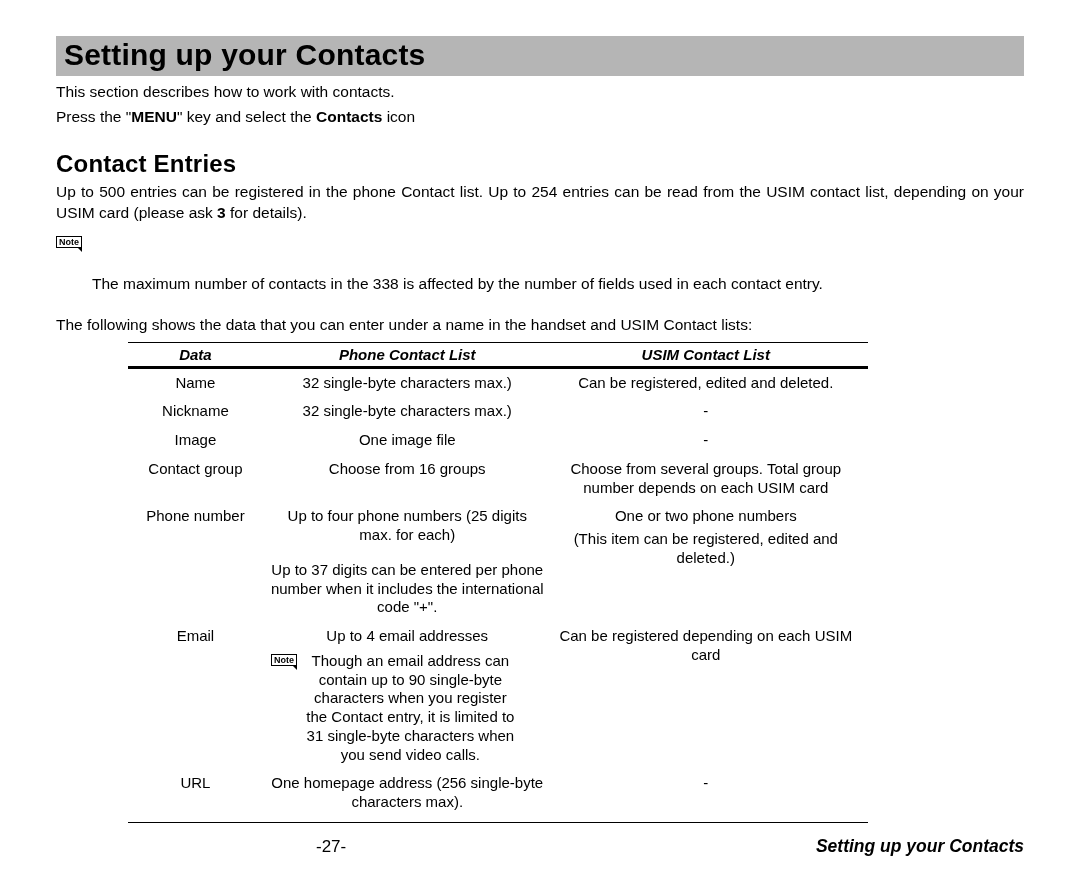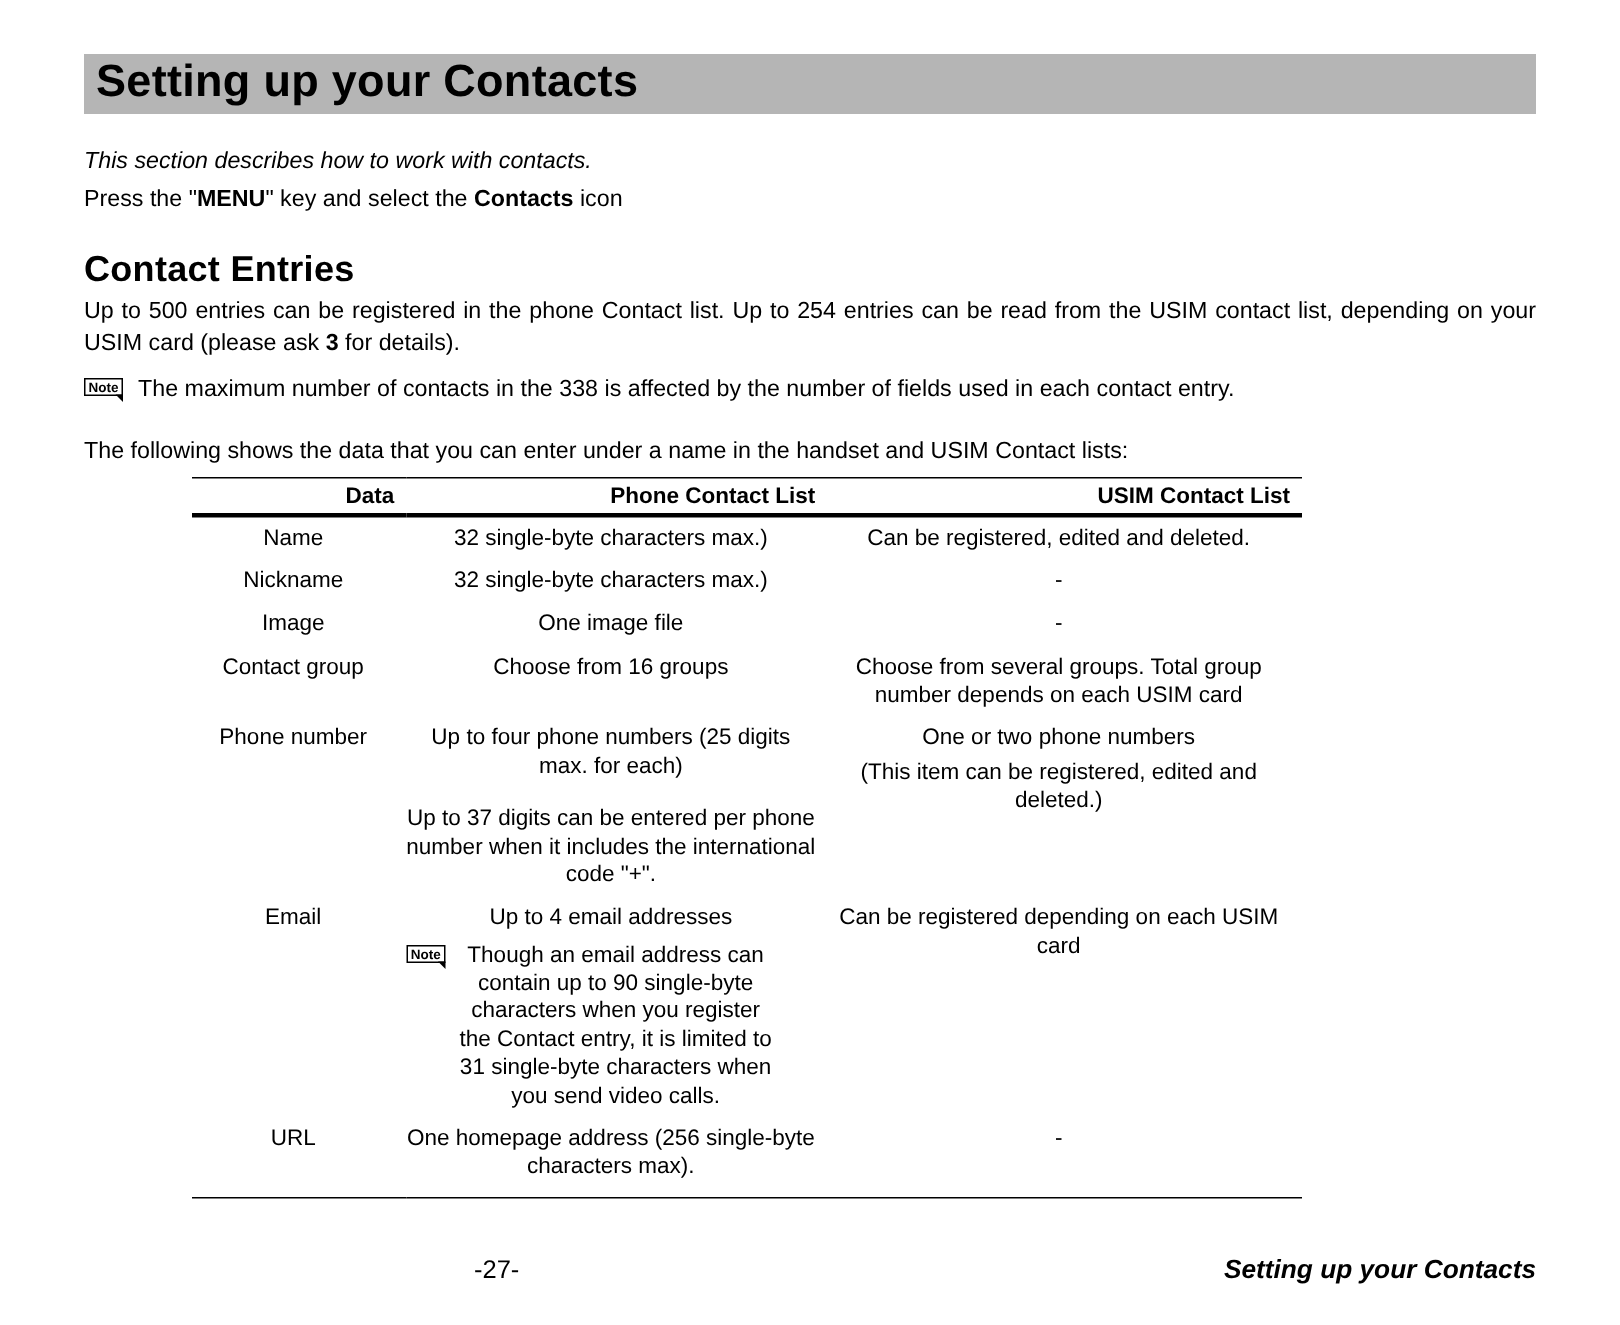--- a/index.html
+++ b/index.html
@@ -1,31 +1,31 @@
 <!DOCTYPE html>
 <html><head>
 <meta charset="utf-8">
 <style>
   * { box-sizing: border-box; margin: 0; padding: 0; }
   html, body { width: 1080px; height: 883px; background: #fff; font-family: Arial, Helvetica, sans-serif; color: #000; }
   .page { position: relative; width: 1080px; height: 883px; padding: 36px 56px 40px 56px; }
   .title-bar { background: #b5b5b5; padding: 2px 8px 4px 8px; }
   .title-bar h1 { font-size: 30px; font-weight: bold; letter-spacing: 0.2px; }
-  .intro { font-size: 15.5px; margin-top: 22px; line-height: 1.35; font-style: italic; }
+  .intro { font-size: 15.5px; margin-top: 6px; line-height: 1.35; }
   .instr { font-size: 15.5px; margin-top: 4px; line-height: 1.35; }
   .section-head { font-size: 24px; font-weight: bold; margin-top: 22px; letter-spacing: 0.2px; }
   .body-text { font-size: 15.5px; line-height: 1.35; text-align: justify; margin-top: 4px; }
   .note-row { display: flex; align-items: flex-start; gap: 10px; margin-top: 10px; }
   .note-icon { font-size: 9px; font-weight: bold; border: 1.5px solid #000; padding: 1px 2px 0 2px; line-height: 1; display: inline-block; margin-top: 2px; position: relative; }
   .note-icon::after { content: ""; position: absolute; right: -1px; bottom: -5px; width: 0; height: 0; border-left: 5px solid transparent; border-top: 5px solid #000; }
-  .note-text { font-size: 15.5px; line-height: 1.35; flex: 1; }
+  .note-text { font-size: 15.5px; line-height: 1.35; flex: 1; margin-top: 40px; }
   .table-lead { font-size: 15.5px; margin-top: 20px; line-height: 1.35; }
   .table-wrap { margin: 6px 0 0 72px; width: 740px; }
   table { border-collapse: collapse; width: 100%; font-size: 15px; }
-  thead th { text-align: right; font-weight: bold; padding: 3px 8px 3px 0; border-top: 1.5px solid #000; border-bottom: 3px solid #000; vertical-align: bottom; }
+  thead th { text-align: center; font-weight: bold; padding: 3px 8px 3px 0; border-top: 1.5px solid #000; border-bottom: 3px solid #000; vertical-align: bottom; font-style: italic; }
   tbody td { text-align: center; padding: 5px 8px 5px 0; vertical-align: top; line-height: 1.25; }
   tbody tr:last-child td { border-bottom: 1.5px solid #000; padding-bottom: 10px; }
   .col-data { width: 140px; }
   .col-phone { width: 275px; }
   .col-usim  { width: 310px; }
   .inline-note { display: flex; align-items: flex-start; gap: 6px; margin-top: 6px; }
   .inline-note .note-icon { margin-top: 2px; }
   .inline-note-text { display: inline-block; max-width: 215px; line-height: 1.25; }
   .footer { position: absolute; left: 0; right: 0; bottom: 26px; padding: 0 56px; display: flex; justify-content: space-between; align-items: baseline; }
   .footer-spacer { width: 260px; }

